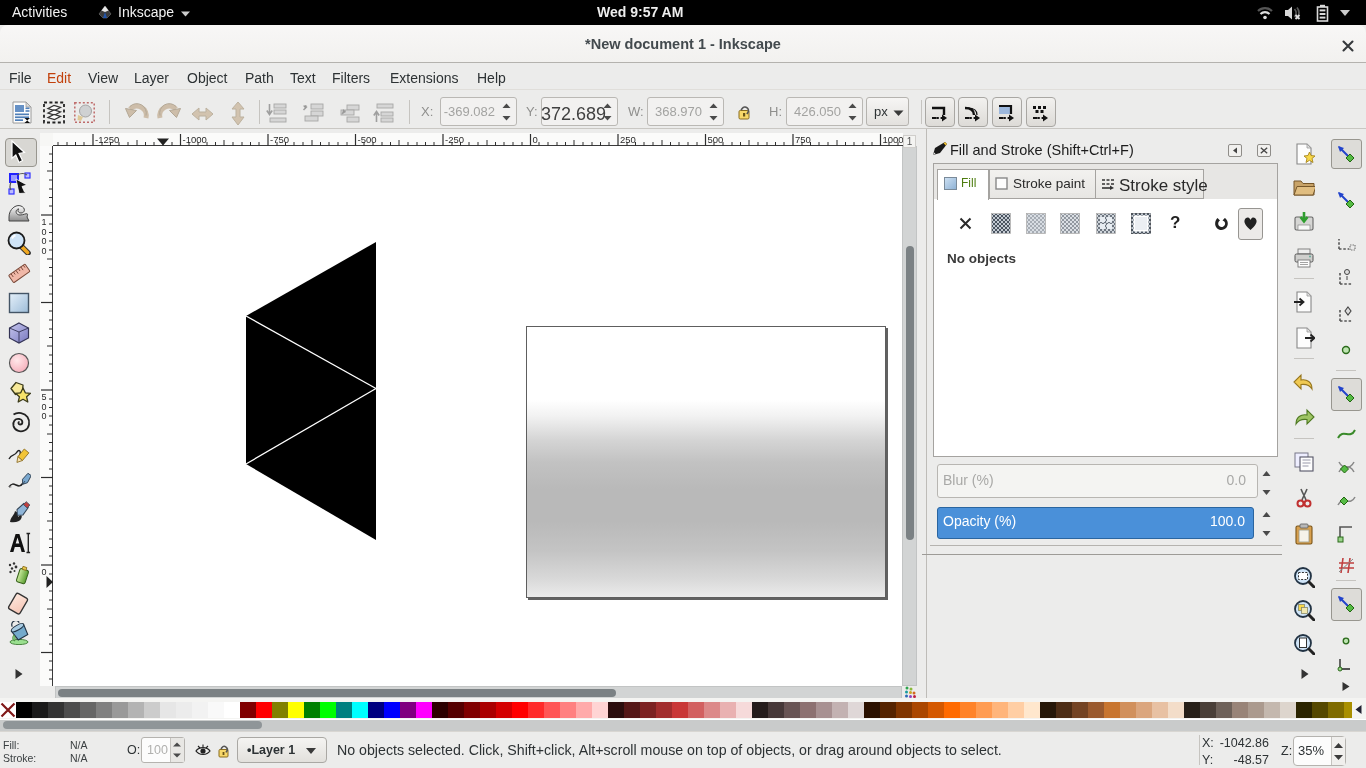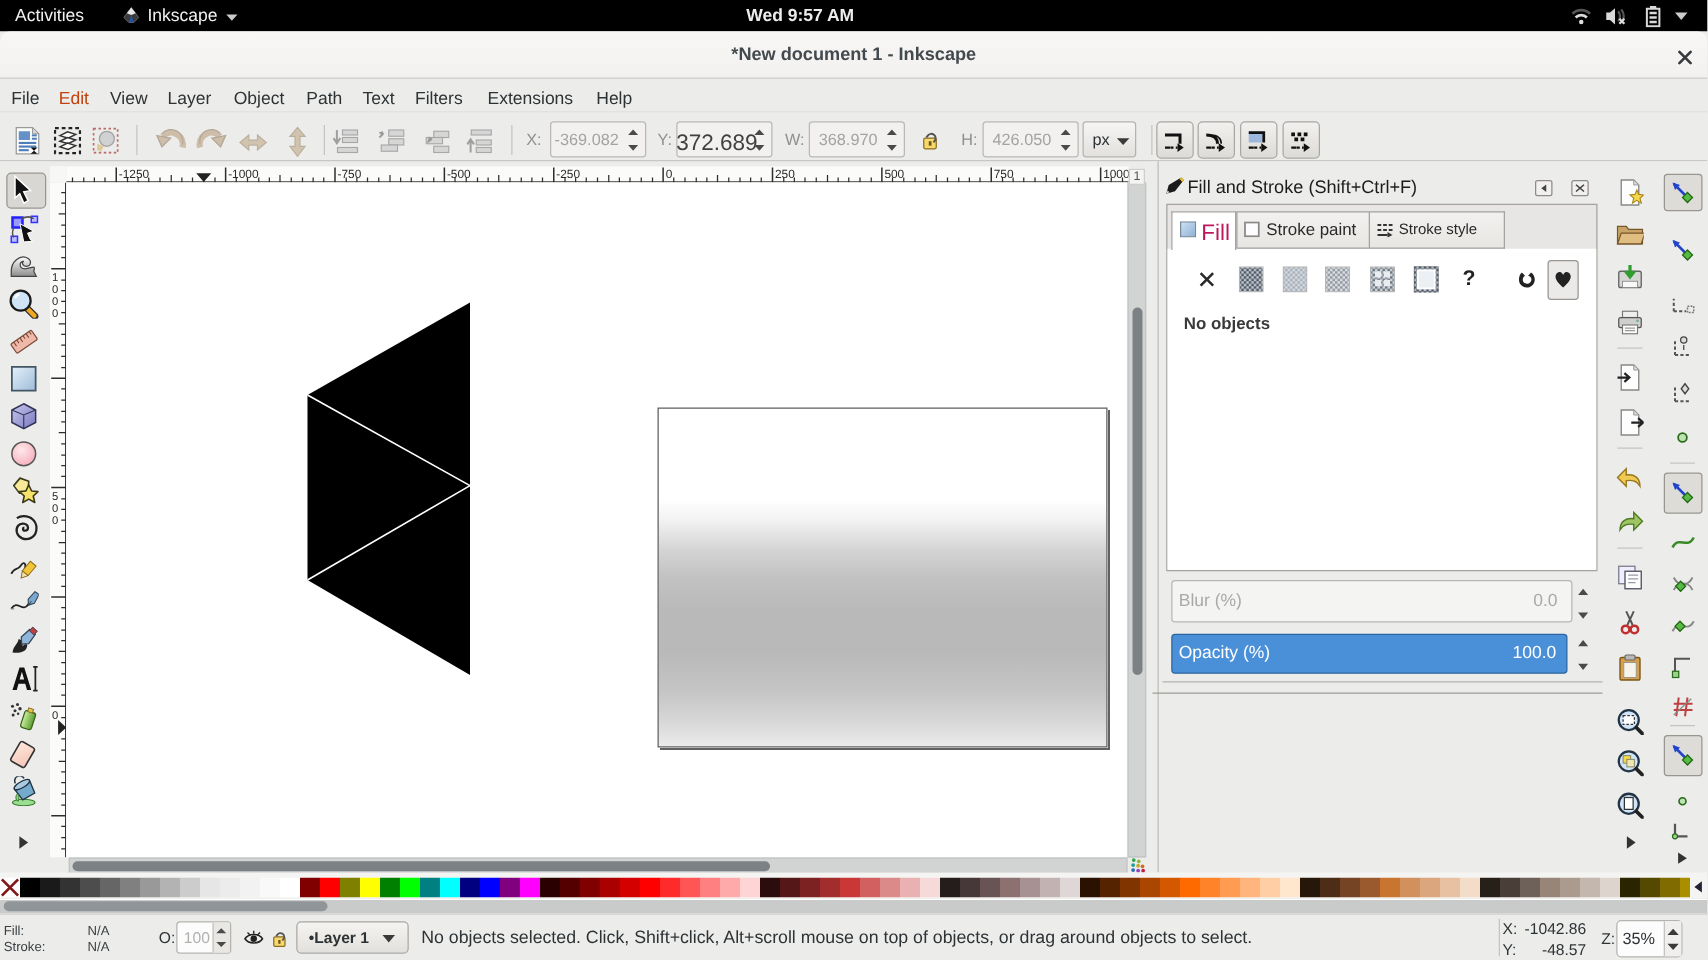--- a/index.html
+++ b/index.html
@@ -591,31 +591,31 @@
 <div class="abs" style="left:1096px;top:169px;width:108px;height:30px;background:linear-gradient(#f2f1ef,#e7e6e3);border:1px solid #a5a3a0;border-left:none;"></div>
 <svg class="abs" style="left:944px;top:177px;" width="13" height="13" viewBox="0 0 13 13">
     <defs>
       <linearGradient id="fillg" x1="0" y1="0" x2="1" y2="1">
         <stop offset="0" stop-color="#cfe2f4"></stop>
         <stop offset="1" stop-color="#8cb0d4"></stop>
       </linearGradient>
     </defs>
     <rect x="0.5" y="0.5" width="12" height="12" fill="url(#fillg)" stroke="#7a8a99" stroke-width="1"></rect>
   </svg>
-<div class="abs" style="left:961px;top:176px;font-size:18px;color:#be185d;">Fill</div>
+<div class="abs" style="left:961px;top:176px;font-size:12px;color:#4d7c0f;">Fill</div>
 <svg class="abs" style="left:995px;top:177px;" width="13" height="13" viewBox="0 0 13 13">
     <rect x="1" y="1" width="11" height="11" fill="#fdfdfd" stroke="#888" stroke-width="1.4"></rect>
   </svg>
 <div class="abs" style="left:1013px;top:176px;font-size:13.5px;color:#2a2a2a;">Stroke paint</div>
 <svg class="abs" style="left:1101px;top:177px;" width="14" height="13" viewBox="0 0 14 13">
     <path d="M1 3 l12 0 M1 7 l12 0" stroke="#333" stroke-width="1.6" stroke-dasharray="3 1.5"></path>
     <path d="M1 11 l8 0" stroke="#333" stroke-width="1.6"></path>
     <path d="M9 8.5 L13 11 L9 13 Z" fill="#333"></path>
   </svg>
-<div class="abs" style="left:1119px;top:176px;font-size:12px;color:#2a2a2a;">Stroke style</div>
+<div class="abs" style="left:1119px;top:176px;font-size:17px;color:#2a2a2a;">Stroke style</div>
 
 <svg class="abs" style="left:959px;top:217px;" width="13" height="13" viewBox="0 0 13 13">
     <path d="M1.5 1.5 L11.5 11.5 M11.5 1.5 L1.5 11.5" stroke="#2a2a2a" stroke-width="2"></path>
   </svg>
 <svg class="abs" style="left:991px;top:213px;" width="20" height="21" viewBox="0 0 20 21">
     <defs>
       <pattern id="chk0" width="4" height="4" patternUnits="userSpaceOnUse">
         <rect width="4" height="4" fill="#c3cad2"></rect>
         <rect width="2" height="2" fill="#4a5460"></rect>
         <rect x="2" y="2" width="2" height="2" fill="#4a5460"></rect>

